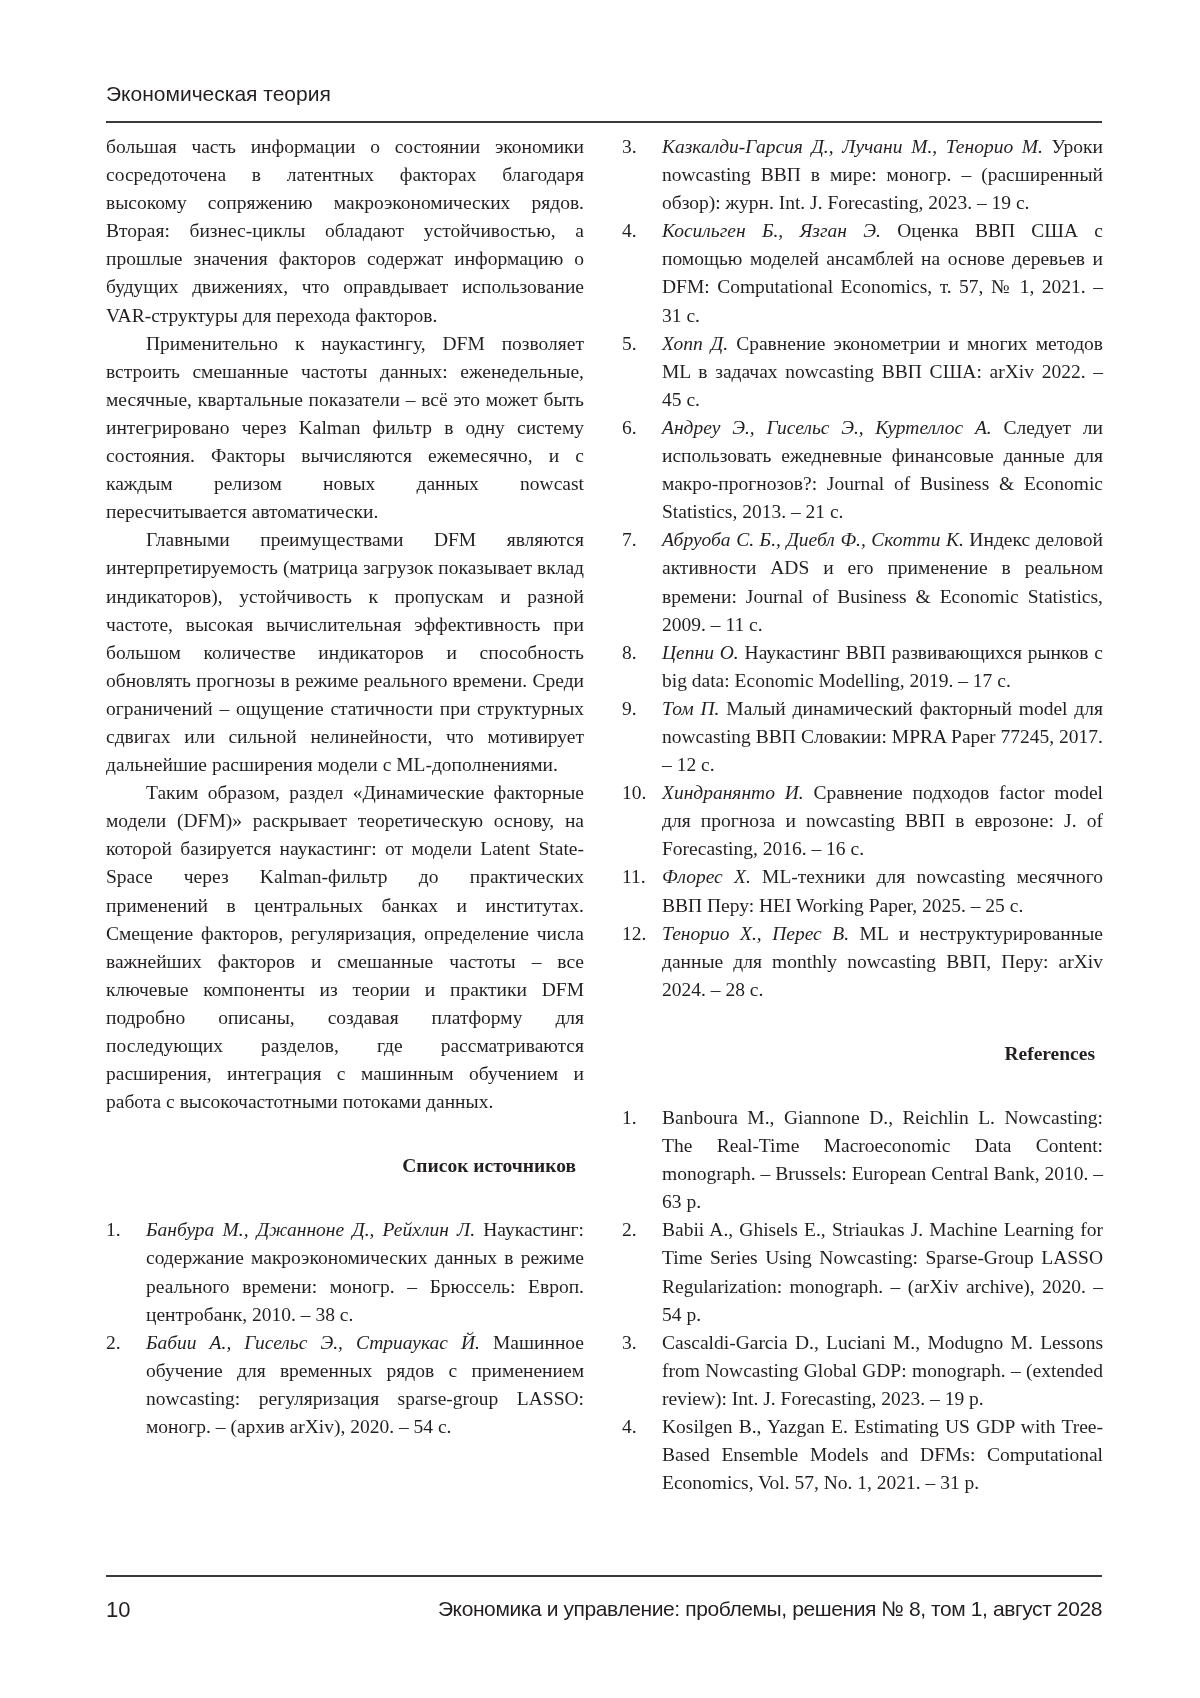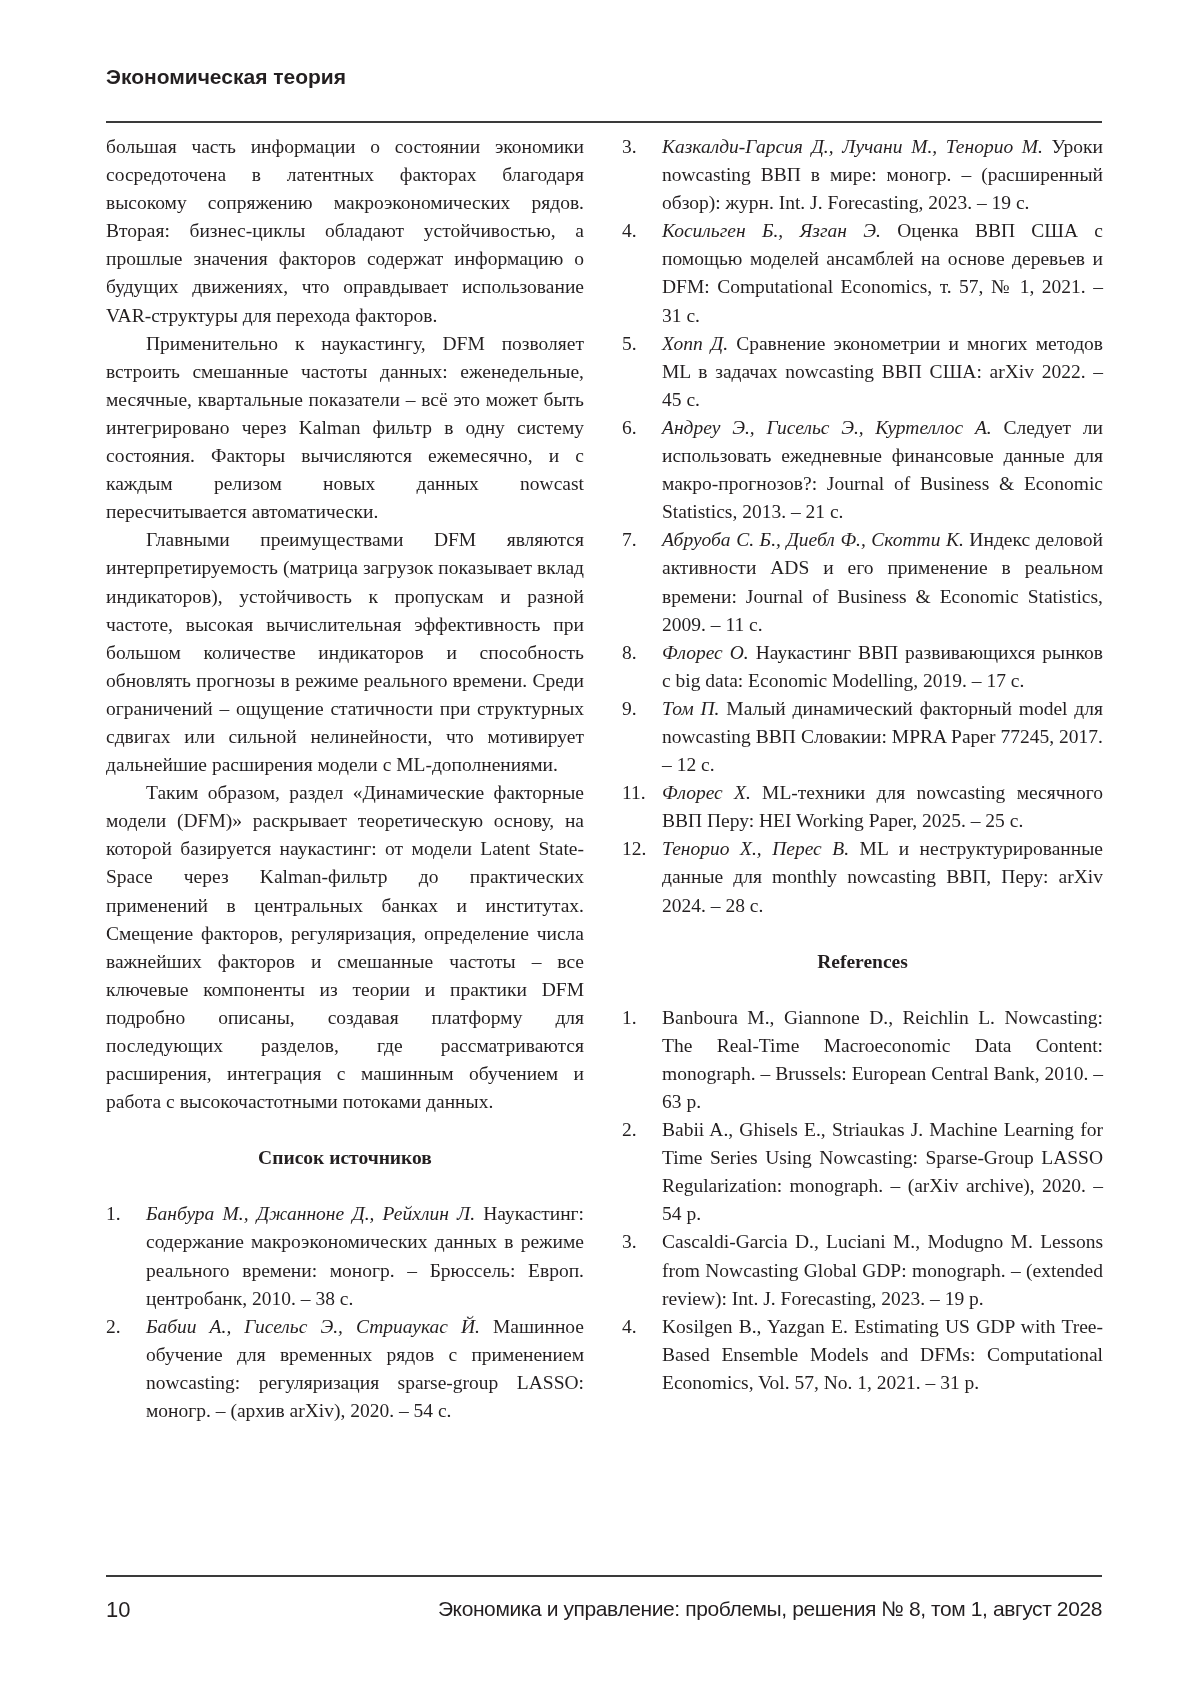--- a/index.html
+++ b/index.html
@@ -1,40 +1,40 @@
 <!DOCTYPE html>
 <html><head>
 <meta charset="utf-8">
 <style>
   html, body { margin: 0; padding: 0; background: #ffffff; }
   body { width: 1200px; height: 1698px; position: relative; overflow: hidden; color: #231f20; }
   .header-title {
-    position: absolute; left: 106px; top: 65px;
-    font-family: "Liberation Sans", sans-serif; font-weight: bold; font-size: 21px; color: #231f20;
+    position: absolute; left: 106px; top: 82px;
+    font-family: "Liberation Sans", sans-serif; font-weight: normal; font-size: 21px; color: #231f20;
   }
   .header-rule { position: absolute; left: 106px; top: 121px; width: 996px; height: 2px; background: #3a3a3a; }
   .footer-rule { position: absolute; left: 106px; top: 1575px; width: 996px; height: 2px; background: #3a3a3a; }
   .footer-page {
     position: absolute; left: 106px; top: 1597px;
     font-family: "Liberation Sans", sans-serif; font-size: 22px; color: #231f20;
   }
   .footer-journal {
     position: absolute; right: 98px; top: 1597px;
     font-family: "Liberation Sans", sans-serif; font-size: 21px; color: #231f20; letter-spacing: -0.4px;
   }
   .col {
     position: absolute; top: 133px; width: 478px;
     font-family: "Liberation Serif", serif; font-size: 19.5px; line-height: 28.1px; color: #231f20;
   }
   .col-left { left: 106px; }
   .col-right { left: 622px; width: 481px; }
   .para { margin: 0; text-align: justify; hyphens: auto; }
   .para.indent { text-indent: 40px; }
   .section-heading {
-    text-align: center; font-weight: bold; margin: 0;
+    text-align: right; font-weight: bold; margin: 8px;
   }
   .gap-before-heading { height: 28px; }
   .gap-after-heading { height: 28px; }
   ol.refs { list-style: none; margin: 0; padding: 0; }
   ol.refs li { position: relative; padding-left: 40px; text-align: justify; }
   ol.refs li .num { position: absolute; left: 0; top: 0; }
   .author { font-style: italic; }
 </style>
 </head>
 <body>
@@ -58,22 +58,23 @@
   </ol>
 </div>
 
 <div class="col col-right">
   <ol class="refs">
     <li><span class="num">3.</span><span class="author">Казкалди-Гарсия Д., Лучани М., Тенорио М.</span><span> Уроки nowcasting ВВП в мире: моногр. – (расширенный обзор): журн. Int. J. Forecasting, 2023. – 19 с.</span></li>
     <li><span class="num">4.</span><span class="author">Косильген Б., Язган Э.</span><span> Оценка ВВП США с помощью моделей ансамблей на основе деревьев и DFM: Computational Economics, т. 57, № 1, 2021. – 31 с.</span></li>
     <li><span class="num">5.</span><span class="author">Хопп Д.</span><span> Сравнение эконометрии и многих методов ML в задачах nowcasting ВВП США: arXiv 2022. – 45 с.</span></li>
     <li><span class="num">6.</span><span class="author">Андреу Э., Гисельс Э., Куртеллос А.</span><span> Следует ли использовать ежедневные финансовые данные для макро-прогнозов?: Journal of Business &amp; Economic Statistics, 2013. – 21 с.</span></li>
     <li><span class="num">7.</span><span class="author">Абруоба С. Б., Диебл Ф., Скотти К.</span><span> Индекс деловой активности ADS и его применение в реальном времени: Journal of Business &amp; Economic Statistics, 2009. – 11 с.</span></li>
-    <li><span class="num">8.</span><span class="author">Флорес О.</span><span> Наукастинг ВВП развивающихся рынков с big data: Economic Modelling, 2019. – 17 с.</span></li>
+    <li><span class="num">8.</span><span class="author">Цепни О.</span><span> Наукастинг ВВП развивающихся рынков с big data: Economic Modelling, 2019. – 17 с.</span></li>
     <li><span class="num">9.</span><span class="author">Том П.</span><span> Малый динамический факторный model для nowcasting ВВП Словакии: MPRA Paper 77245, 2017. – 12 с.</span></li>
+    <li><span class="num">10.</span><span class="author">Хиндранянто И.</span><span> Сравнение подходов factor model для прогноза и nowcasting ВВП в еврозоне: J. of Forecasting, 2016. – 16 с.</span></li>
     <li><span class="num">11.</span><span class="author">Флорес Х.</span><span> ML-техники для nowcasting месячного ВВП Перу: HEI Working Paper, 2025. – 25 с.</span></li>
     <li><span class="num">12.</span><span class="author">Тенорио Х., Перес В.</span><span> ML и неструктурированные данные для monthly nowcasting ВВП, Перу: arXiv 2024. – 28 с.</span></li>
   </ol>
 
   <div class="gap-before-heading"></div>
   <p class="section-heading">References</p>
   <div class="gap-after-heading"></div>
 
   <ol class="refs">
     <li><span class="num">1.</span><span>Banboura M., Giannone D., Reichlin L. Nowcasting: The Real-Time Macroeconomic Data Content: monograph. – Brussels: European Central Bank, 2010. – 63 p.</span></li>

